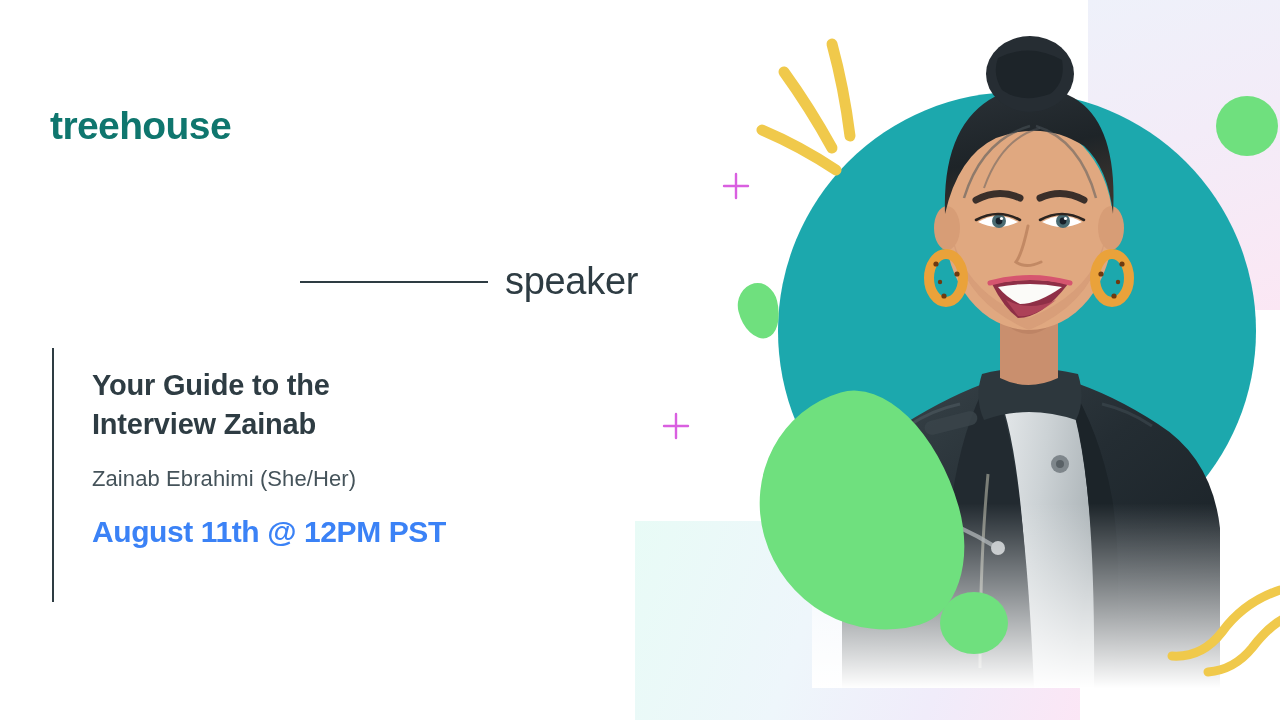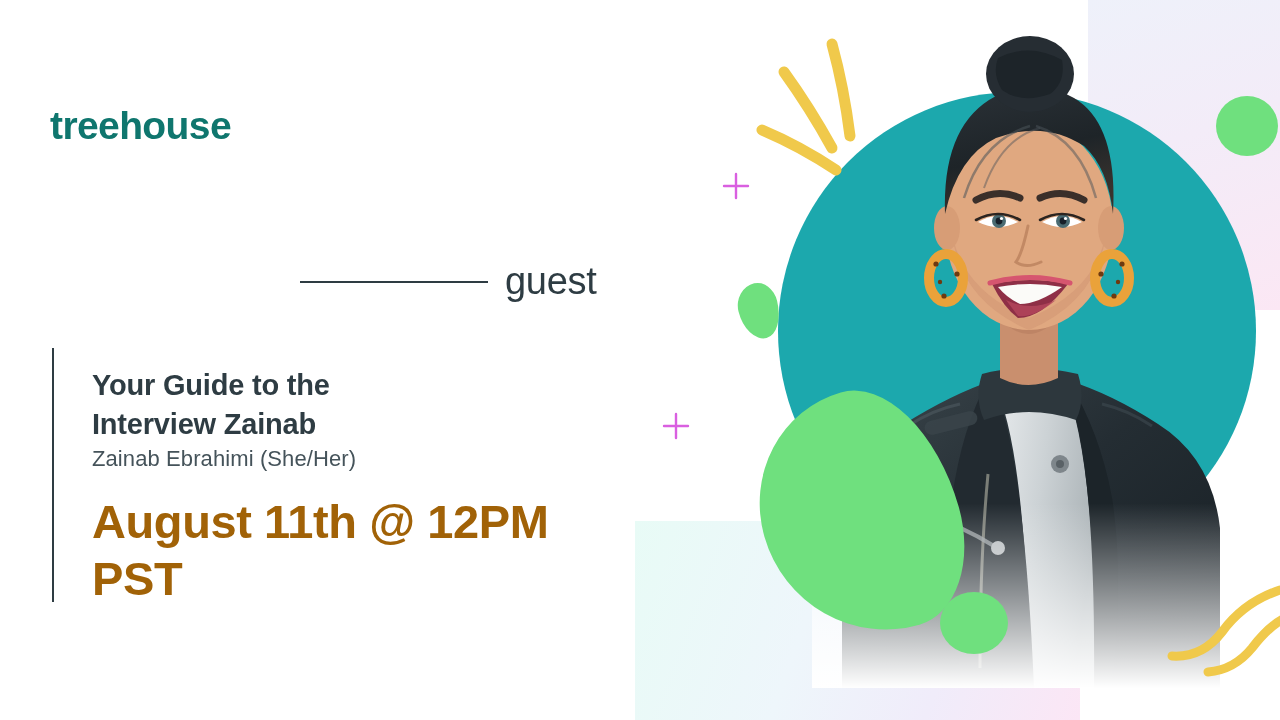--- a/index.html
+++ b/index.html
@@ -97,24 +97,24 @@
 
   #info-block { position:absolute; left:92px; top:366px; width:520px; }
   #talk-title {
     font-size:29px; font-weight:600; color:#2E3C43;
     line-height:1.33; letter-spacing:-0.2px;
   }
   #speaker-name, #speaker-role {
     font-size:22px; font-weight:400; color:#45535A;
     line-height:1.42; letter-spacing:0.1px;
   }
-  #speaker-name { }
+  #speaker-name { margin-top:20px; }
   #event-date {
     margin-top:20px;
-    font-size:47px; font-weight:700; color:#a16207;
+    font-size:30px; font-weight:700; color:#3b82f6;
     letter-spacing:-0.4px; line-height:1.2;
   }
 </style>
 </head>
 <body>
 
 <div id="poster">
 
   <div class="panel" id="panel-tr"></div>
   <div class="panel" id="panel-bl"></div>
@@ -276,21 +276,21 @@
     </svg>
   </div>
 
   <div id="left-col">
 
     <div id="wordmark">treehouse</div>
 
 
     <div id="rule-series">
       <div id="series-rule"></div>
-      <div id="series-word">guest</div>
+      <div id="series-word">speaker</div>
     </div>
 
     <div id="vrule"></div>
 
     <div id="info-block">
       <div id="talk-title">
         <div>Your Guide to the</div>
         <div>Interview Zainab</div>
       </div>
       <div id="speaker-name">Zainab Ebrahimi (She/Her)</div>

